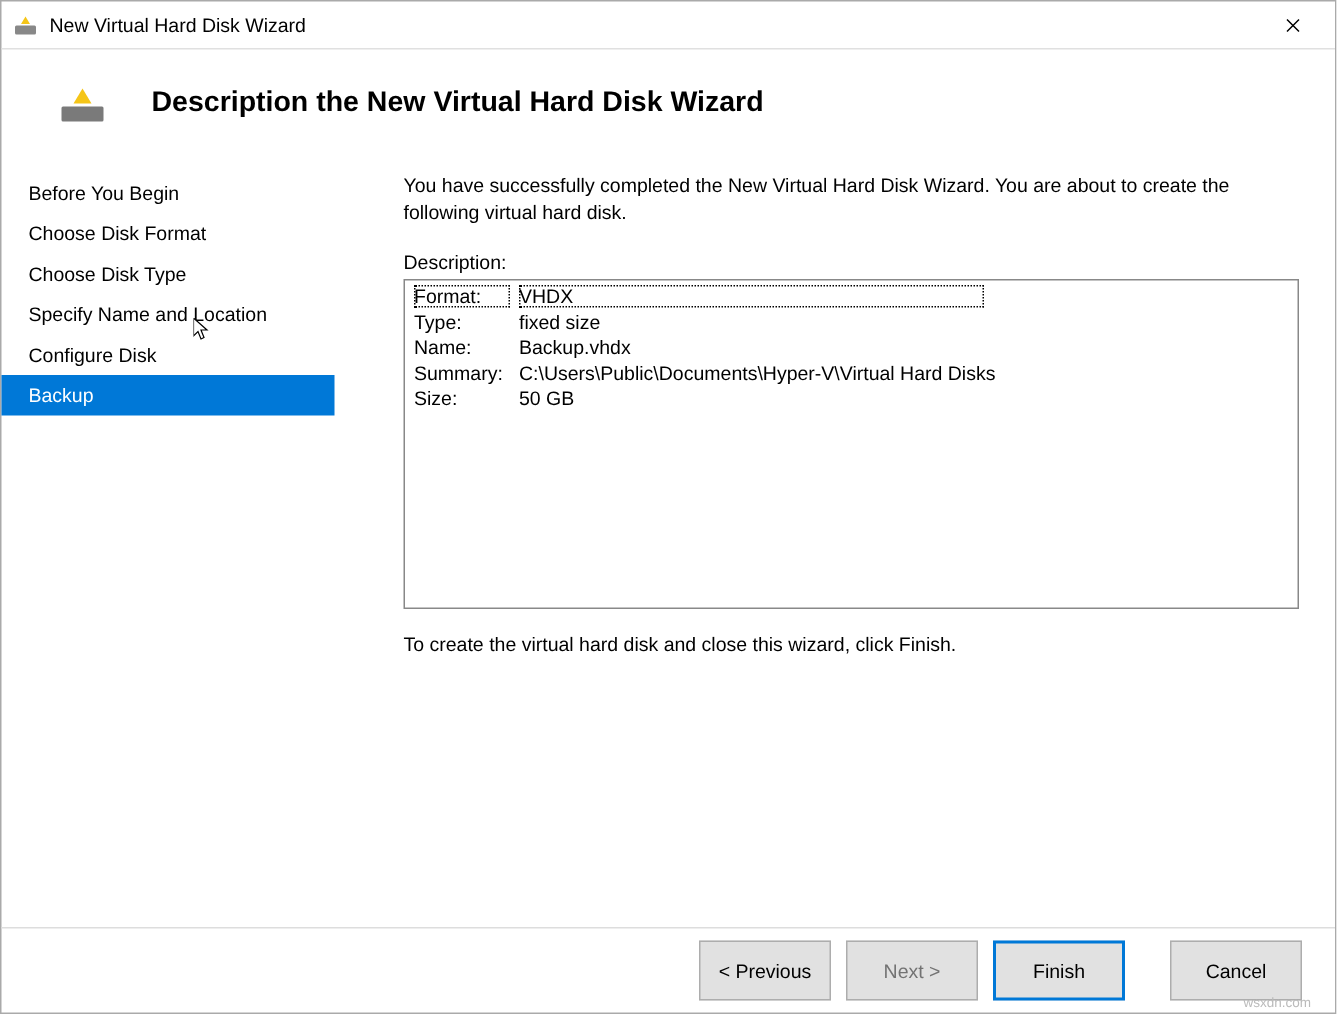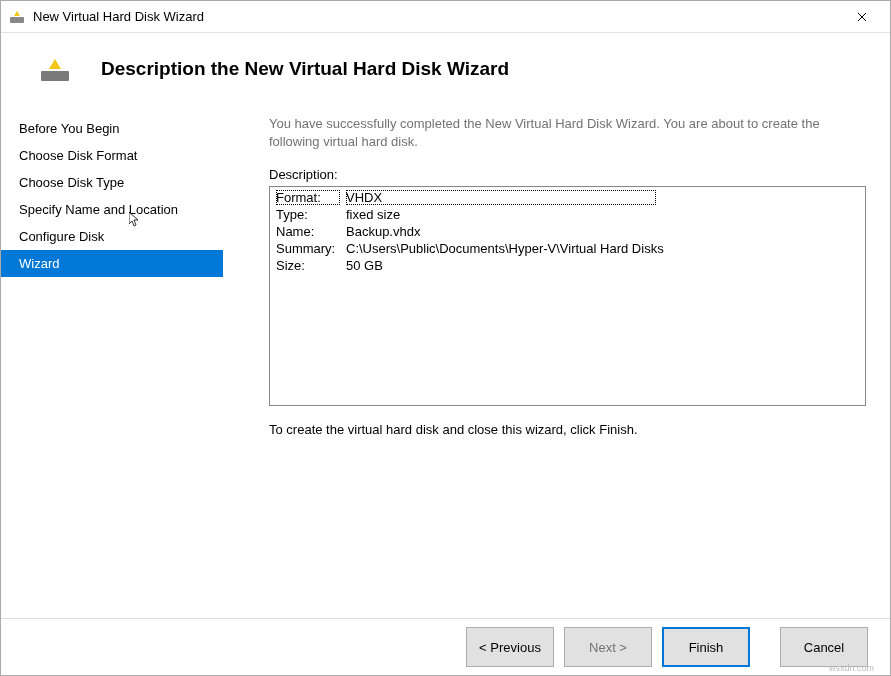--- a/index.html
+++ b/index.html
@@ -52,21 +52,21 @@
       position: relative;
     }
     .sidebar-item.selected { background: #0078d7; color: #fff; }
     .cursor-img {
       position: absolute; left: 128px; top: 16px; width: 12px; height: 16px;
       pointer-events: none;
     }
     .content {
       flex: 1; padding: 6px 24px 0 18px;
     }
-    .content .intro { font-size: 13px; color: #737373; line-height: 1.4; margin-bottom: 16px; }
+    .content .intro { font-size: 13px; color: #000000; line-height: 1.4; margin-bottom: 16px; }
     .content .desc-label { font-size: 13px; margin-bottom: 4px; }
     .desc-box {
       border: 1px solid #888; height: 220px; padding: 2px 6px; overflow: auto;
     }
     .desc-row { display: flex; padding: 1px 0; font-size: 13px; }
     .desc-row.focused .desc-key,
     .desc-row.focused .desc-val { outline: 1px dotted #000; outline-offset: -1px; }
     .desc-key { width: 70px; }
     .desc-val { flex: 1; }
     .desc-row.focused .desc-key { width: 64px; }
@@ -115,21 +115,21 @@
       <div class="sidebar-item"><span>Before You Begin</span></div>
       <div class="sidebar-item"><span>Choose Disk Format</span></div>
       <div class="sidebar-item"><span>Choose Disk Type</span></div>
       <div class="sidebar-item" style="position:relative;">
         <span>Specify Name and Location</span>
         <svg class="cursor-img" viewBox="0 0 12 16">
             <path d="M0 0 L0 12 L3 9 L5 14 L7 13 L5 8 L9 8 Z" fill="#fff" stroke="#000" stroke-width="0.8"></path>
           </svg>
       </div>
       <div class="sidebar-item"><span>Configure Disk</span></div>
-      <div class="sidebar-item selected"><span>Wizard</span></div>
+      <div class="sidebar-item selected"><span>Backup</span></div>
     </div>
 
     <div class="content">
       <p class="intro">You have successfully completed the New Virtual Hard Disk Wizard. You are about to create the following virtual hard disk.</p>
       <p class="desc-label">Description:</p>
       <div class="desc-box">
         <div class="desc-row focused">
           <span class="desc-key">Format:</span>
           <span class="desc-val">VHDX</span>
         </div>

